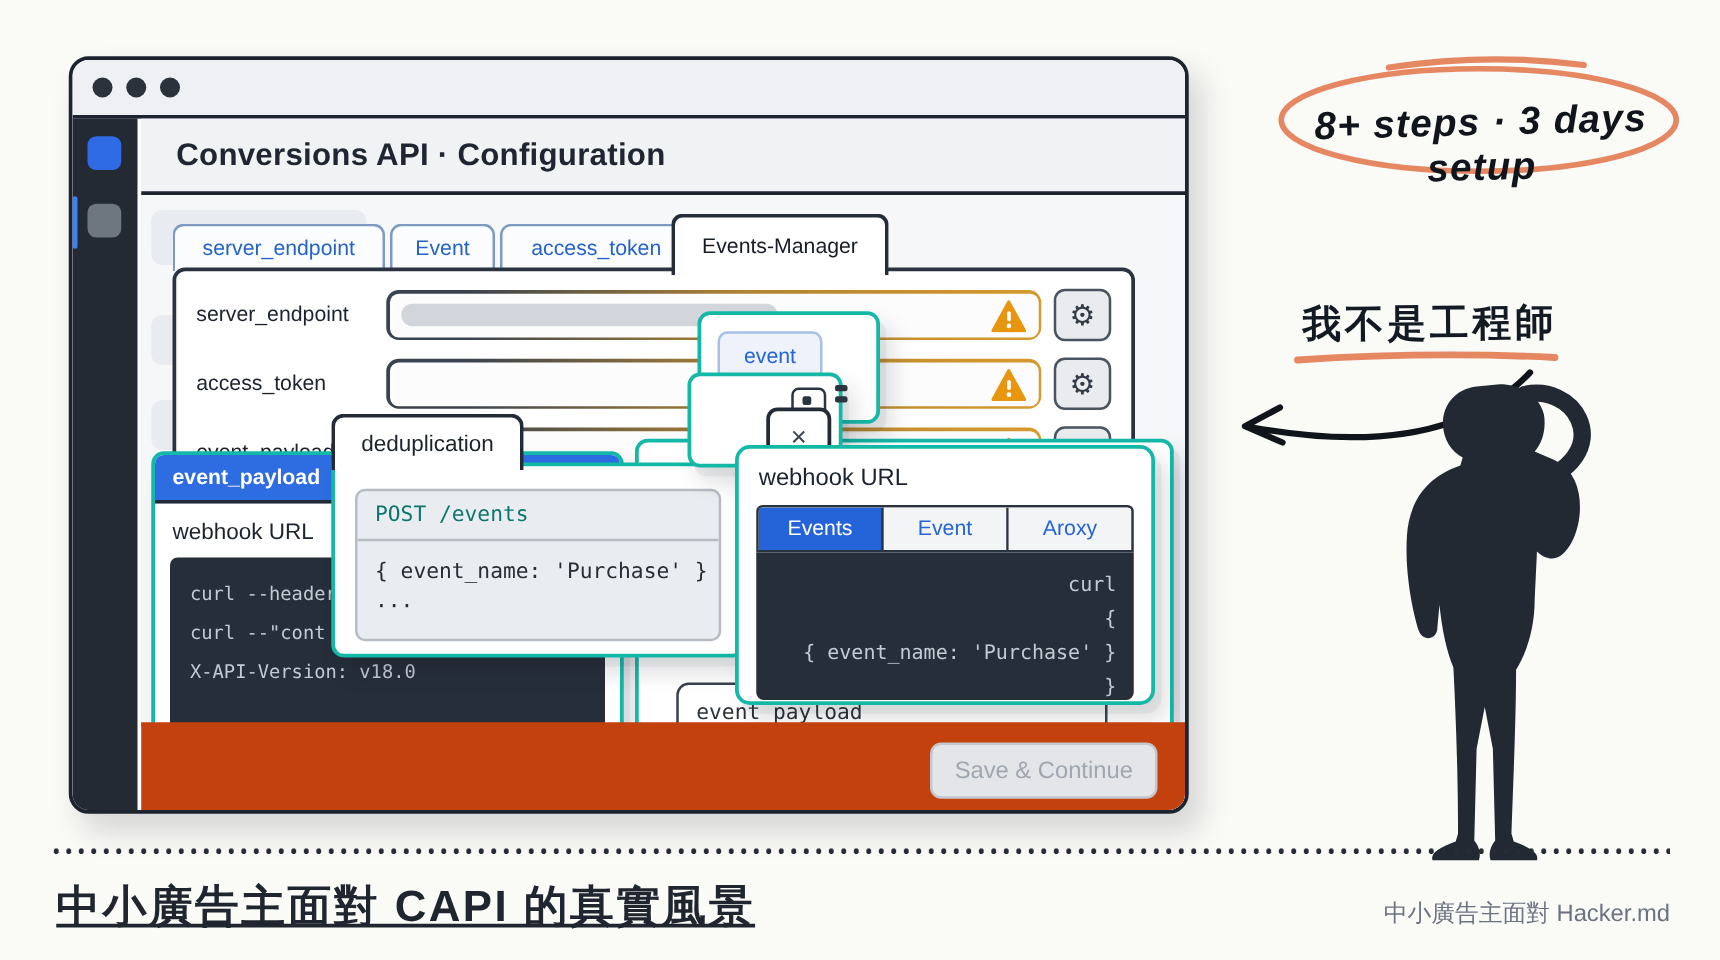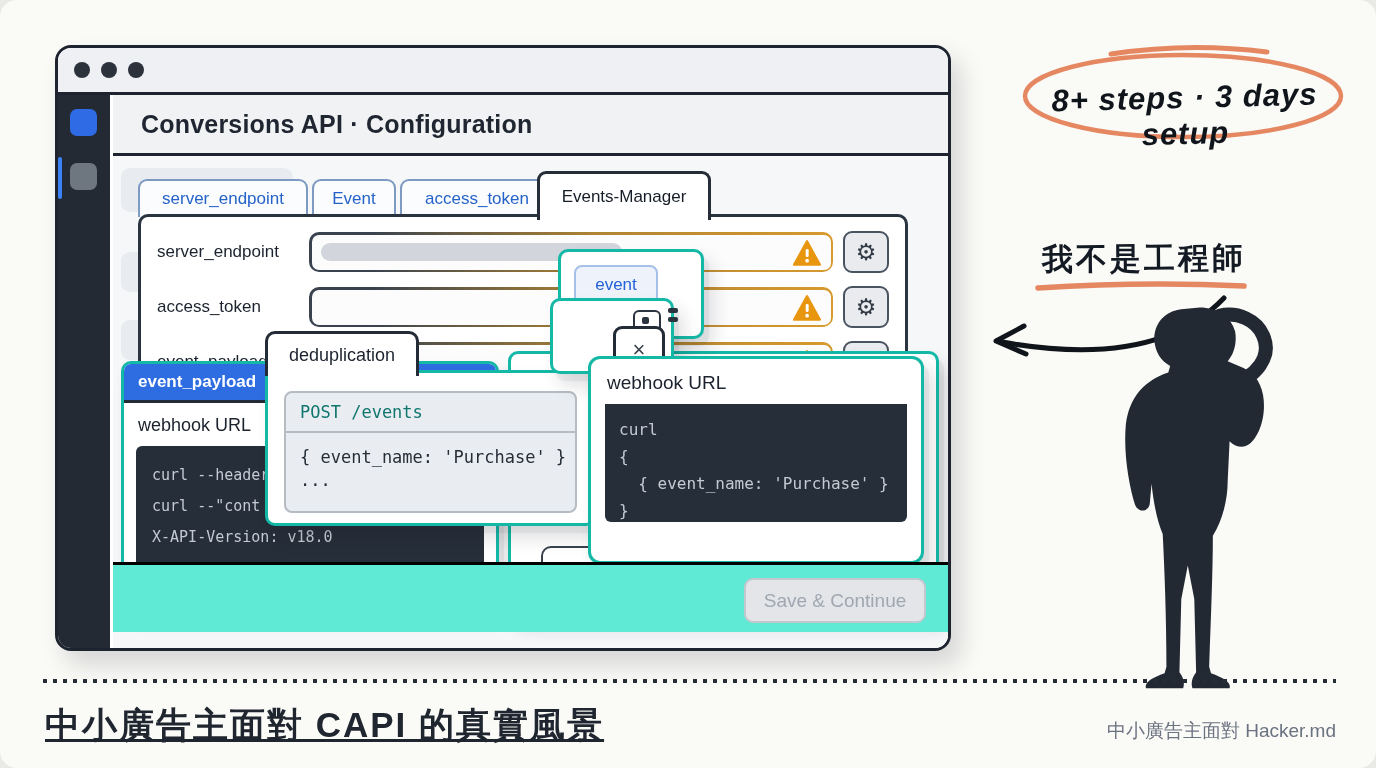--- a/index.html
+++ b/index.html
@@ -1,17 +1,17 @@
 <!DOCTYPE html>
 <html><head>
 <meta charset="utf-8">
 <style>
   html,body{margin:0;padding:0;background:#e9e9e6;}
   .stage{position:relative;width:1376px;height:768px;background:#fafaf7;overflow:hidden;
-         font-family:"Liberation Sans",sans-serif;color:#1e2530;border-radius:17px;}
+         font-family:"Liberation Sans",sans-serif;color:#1e2530;}
   .abs{position:absolute;}
 
   
   .window{left:55px;top:45px;width:890px;height:600px;background:#fff;border:3px solid #1d2430;
           border-radius:16px;box-shadow:10px 14px 24px rgba(25,31,40,.16);overflow:hidden;}
   .titlebar{height:44px;background:#eef0f3;border-bottom:3px solid #1d2430;display:flex;align-items:center;padding-left:16px;gap:11px;}
   .dot{width:16px;height:16px;border-radius:50%;background:#2b323c;}
   .winbody{position:absolute;left:0;top:47px;right:0;bottom:0;display:flex;}
   .sidebar{width:52px;background:#232a34;position:relative;flex:0 0 52px;border-right:3px solid #fff;}
   .sq{position:absolute;left:12px;width:27px;height:27px;border-radius:7px;}
@@ -59,38 +59,38 @@
   .dedup-card{margin:18px 16px;background:#e9edf1;border:2px solid #b6bcc4;border-radius:8px;overflow:hidden;}
   .dedup-req{padding:9px 14px;font-family:"DejaVu Sans Mono",monospace;font-size:17px;color:#0f766e;border-bottom:2px solid #b6bcc4;}
   .dedup-body{padding:10px 14px 12px 14px;font-family:"DejaVu Sans Mono",monospace;font-size:17px;color:#262d36;line-height:28px;white-space:pre;}
 
   
   .wh-title{font-size:19px;color:#1c232e;padding:13px 16px 10px 16px;}
   .wh-tabs{margin:0 14px;height:34px;display:flex;border:2.5px solid #2a3340;border-radius:5px 5px 0 0;overflow:hidden;}
   .wh-tab{flex:1;display:flex;align-items:center;justify-content:center;font-size:17px;background:#f2f4f6;color:#2563d9;border-right:2.5px solid #2a3340;}
   .wh-tab:last-child{border-right:none;}
   .wh-tab.active{background:#2563d9;color:#fff;}
-  .wh-code{margin:0 14px 14px 14px;border-radius:0 0 6px 6px;padding:12px 14px;font-size:16px;line-height:27px;white-space:pre;overflow:hidden;height:118px;box-sizing:border-box;}
+  .wh-code{margin:0 14px 14px 14px;border-radius:0 0 6px 6px;padding:12px 14px;font-size:16px;line-height:27px;white-space:pre;overflow:hidden;height:118px;box-sizing:border-box;text-align:right;}
 
   
   .event-pill{margin:13px;width:80px;height:36px;background:#edf2fb;border:2px solid #a6c0e8;border-radius:8px;
               display:flex;align-items:center;justify-content:center;color:#2563d9;font-size:17px;}
   .stepper{position:absolute;right:10px;top:9px;width:24px;height:32px;border:2.5px solid #2a3340;border-radius:6px;background:#fff;}
   .stepper .knob{position:absolute;left:7px;top:5px;width:7px;height:7px;background:#2a3340;border-radius:2px;}
   .xbtn{display:flex;align-items:center;justify-content:center;font-size:22px;color:#3a434e;background:#fff;
         border:3px solid #232b36;border-radius:9px;}
   .bars span{display:block;width:10px;height:5px;background:#2a3340;border-radius:2px;margin-bottom:4px;}
 
   
   .bg-label{position:absolute;left:32px;top:146px;font-size:20px;color:#2a3138;font-family:"DejaVu Sans Mono",monospace;}
   .bg-field{position:absolute;left:30px;top:192px;width:345px;height:52px;border:2.5px solid #39424e;border-radius:10px;
             font-family:"DejaVu Sans Mono",monospace;font-size:17px;color:#2a3138;padding:12px 14px;box-sizing:border-box;background:#fff;}
 
   
-  .footer{position:absolute;left:0;right:0;bottom:16px;height:67px;background:#5eead4;border-top:3px solid #000000;z-index:40;}
+  .footer{position:absolute;left:0;right:0;bottom:0;height:67px;background:#c2410c;border-top:3px solid #c2410c;z-index:40;}
   .savebtn{position:absolute;right:22px;top:13px;width:178px;height:41px;background:#e3e5e9;border:2px solid #c3c8cf;
            border-radius:9px;color:#a0a7b0;font-size:19px;display:flex;align-items:center;justify-content:center;}
 
   
   .badge-text{position:absolute;left:0;top:40px;width:340px;text-align:center;font-size:31px;font-weight:bold;font-style:italic;
               color:#10151c;letter-spacing:1px;transform:rotate(-1.5deg);}
   .note-text{font-size:31px;font-weight:bold;color:#141a23;letter-spacing:3px;transform:rotate(-0.5deg);}
   .caption{font-size:35px;font-weight:bold;color:#20262f;letter-spacing:2px;text-decoration:underline;}
   .credit{font-size:19px;color:#6b7280;}
   .dotline{height:6px;background-image:radial-gradient(circle 2.3px,#262c35 92%,transparent 100%);background-size:10px 6px;background-repeat:repeat-x;}
@@ -214,20 +214,25 @@
           <div class="abs bars" style="left:555px;top:152px;z-index:18;">
             <span></span>
               <span></span>
           </div>
           <div class="abs xbtn" style="left:500px;top:170px;width:46px;height:42px;z-index:17;">
               <span>×</span>
             </div>
 
           <div class="abs dlg" style="left:475px;top:200px;width:330px;height:202px;z-index:20;border-radius:12px;">
             <div class="wh-title">webhook URL</div>
+            <div class="wh-tabs">
+              <div class="wh-tab active">Events</div>
+              <div class="wh-tab">Event</div>
+              <div class="wh-tab">Aroxy</div>
+            </div>
             <div class="codeblock wh-code"><div>curl</div><div>{</div><div>  { event_name: 'Purchase' }</div><div>}</div></div>
           </div>
 
           <div class="footer">
             <div class="savebtn">Save &amp; Continue</div>
           </div>
 
         </div>
       </div>
     </div>

